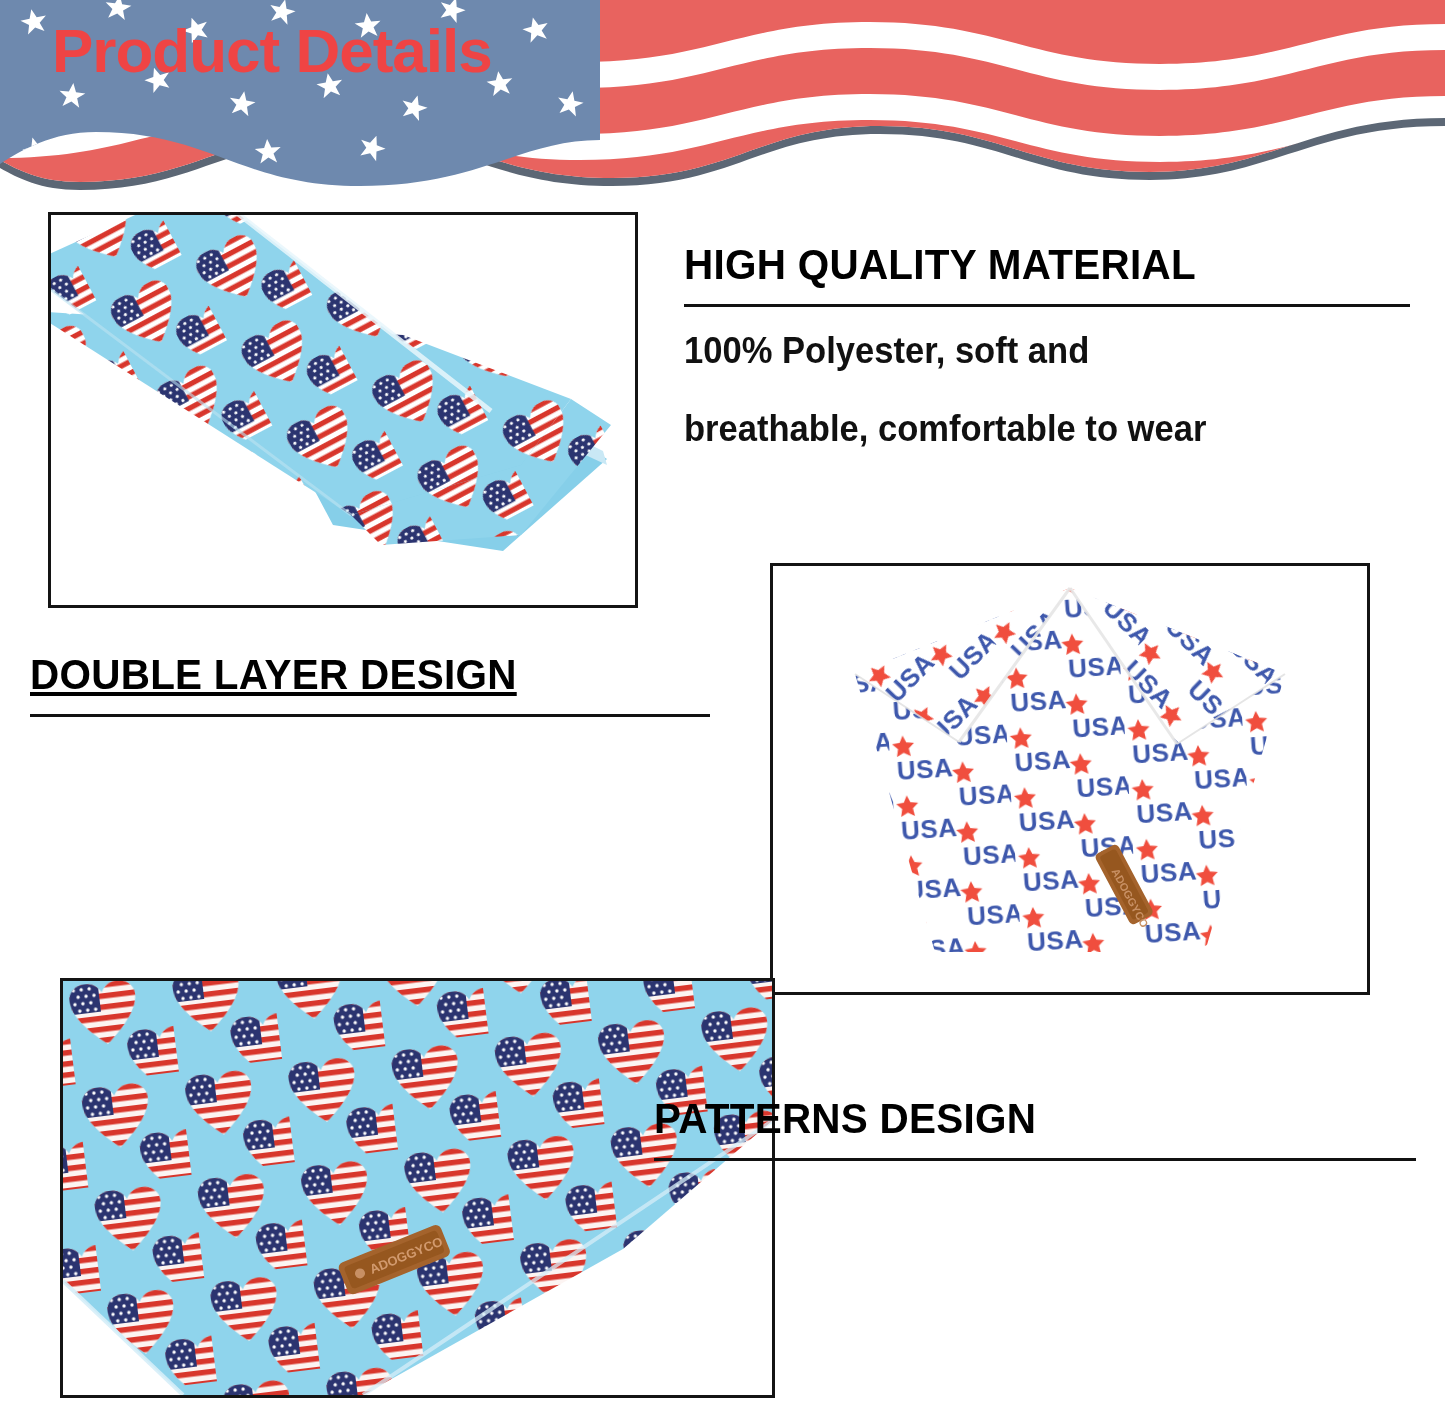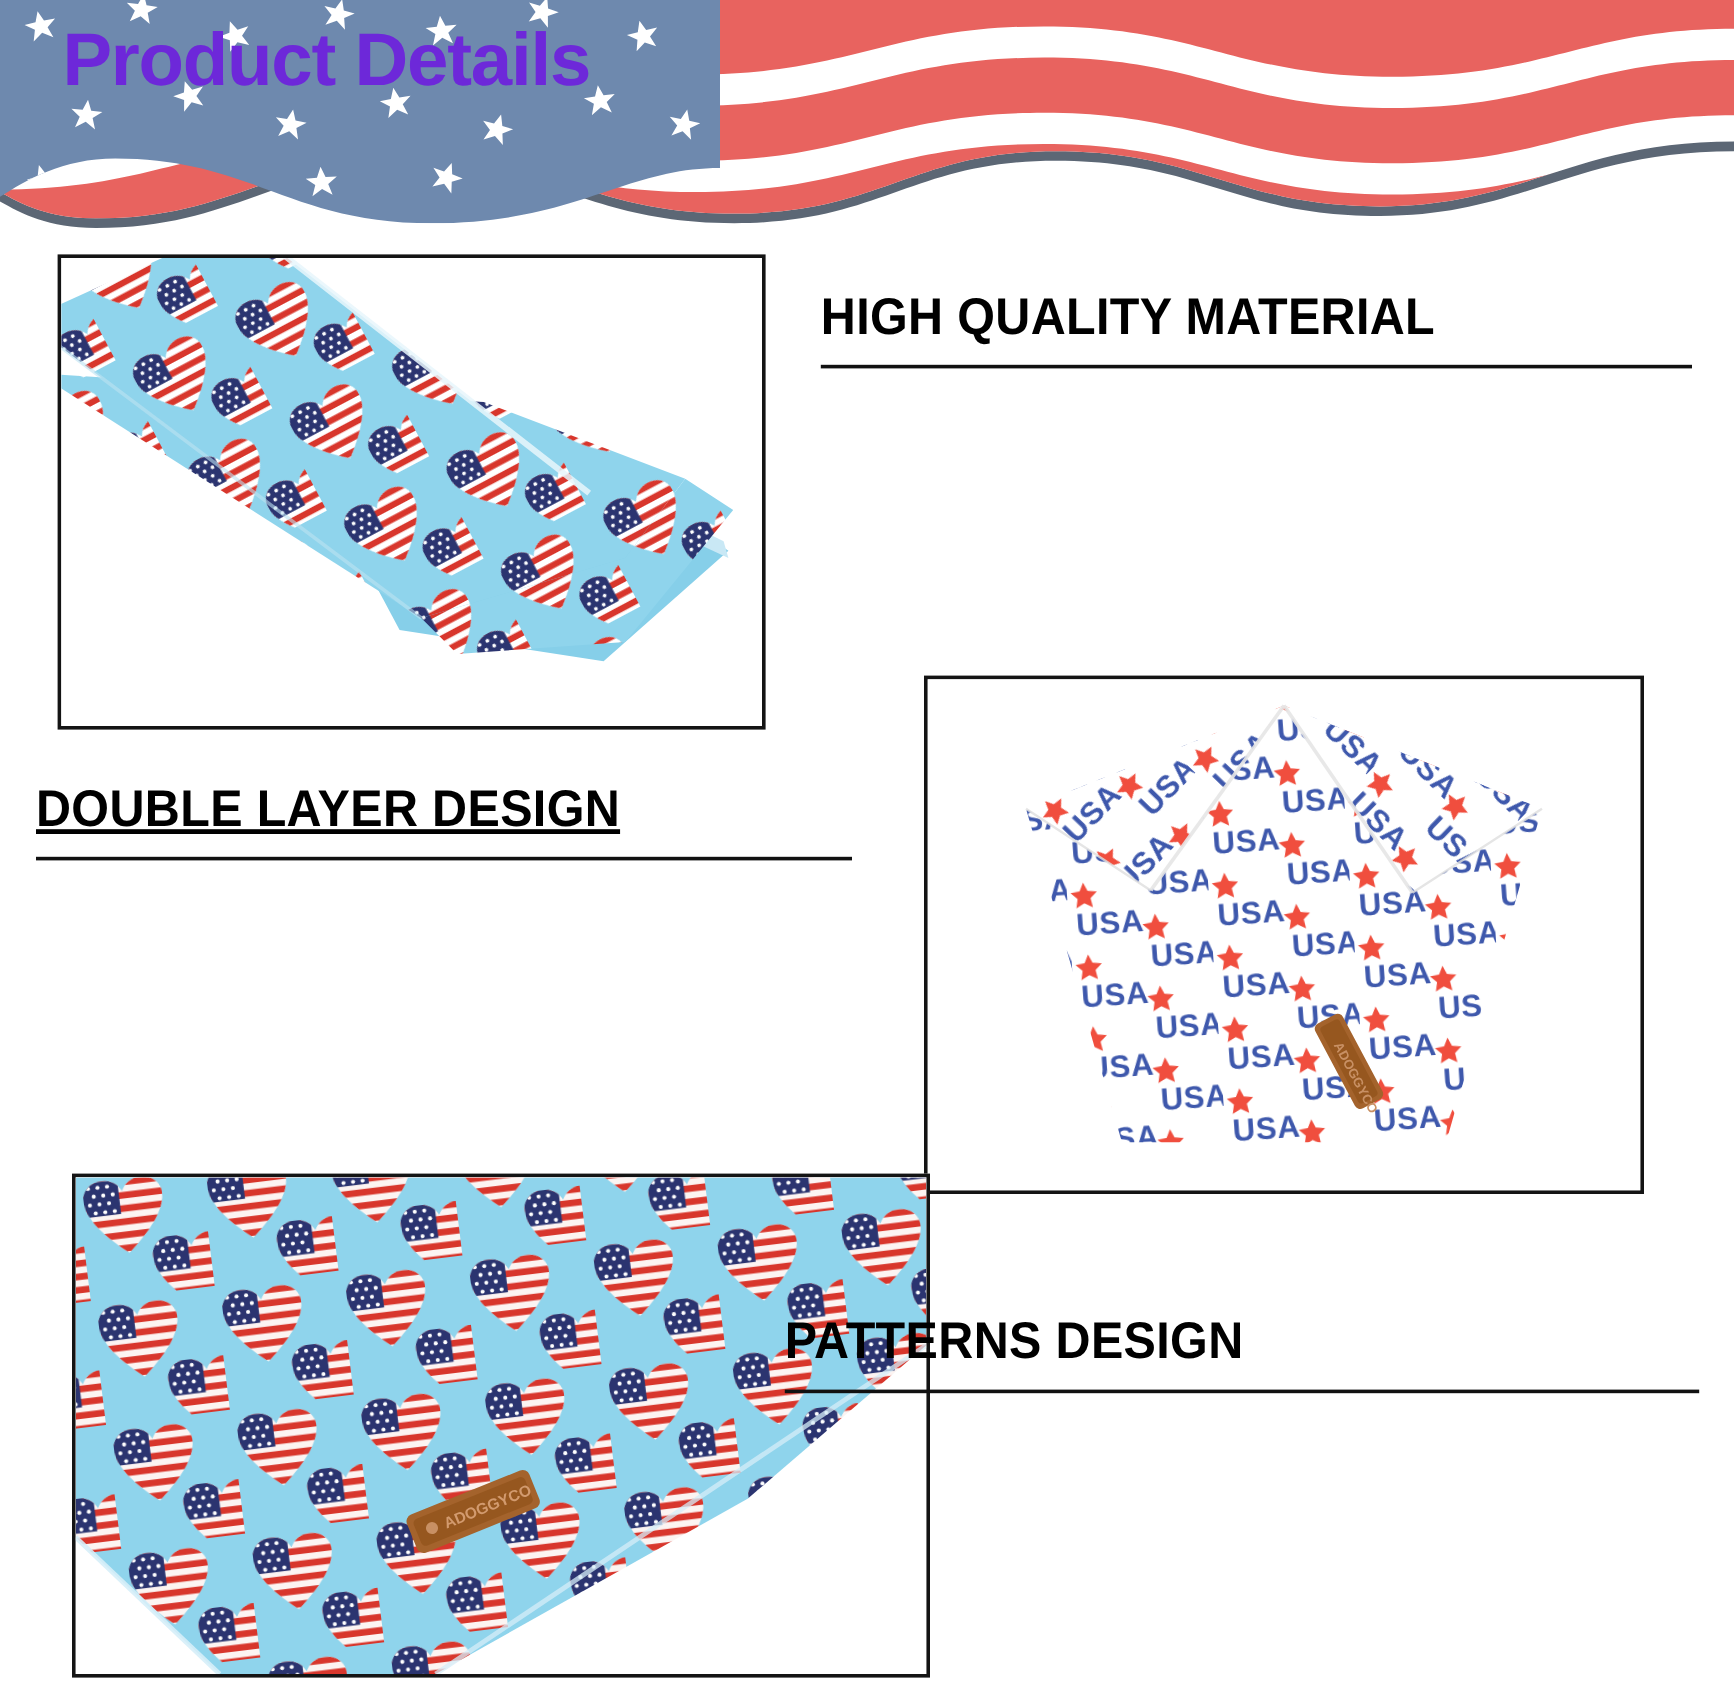--- a/index.html
+++ b/index.html
@@ -26,21 +26,21 @@
   }
   #flag-banner svg { display: block; }
 
   #page-title {
     position: absolute;
     left: 52px;
     top: 18px;
     font-size: 62px;
     font-weight: bold;
     letter-spacing: -1px;
-    color: #6d28d9;
+    color: #ef4444;
     line-height: 1.05;
     white-space: nowrap;
     z-index: 5;
     font-family: "Liberation Sans", sans-serif;
   }
 
   
   .photo-frame {
     position: absolute;
     border: 3px solid #141414;
@@ -359,20 +359,24 @@
       <rect x="281" y="267" width="100" height="24" rx="4" fill="#96571F"></rect>
       <circle cx="294" cy="279" r="5" fill="#C89064"></circle>
       <text x="305" y="284" class="tag-text" font-size="13" font-weight="bold" fill="#D29A6E">ADOGGYCO</text>
     </g>
   </svg>
 </div>
 
 <div class="text-block" id="block-quality">
   <div class="block-heading">HIGH QUALITY MATERIAL</div>
   <div class="block-rule"></div>
+  <div class="block-lines">
+    <div class="block-line">100% Polyester, soft and</div>
+    <div class="block-line">breathable, comfortable to wear</div>
+  </div>
 </div>
 
 <div class="text-block" id="block-double">
   <div class="block-heading">DOUBLE LAYER DESIGN</div>
   <div class="block-rule"></div>
 </div>
 
 <div class="text-block" id="block-patterns">
   <div class="block-heading">PATTERNS DESIGN</div>
   <div class="block-rule"></div>

